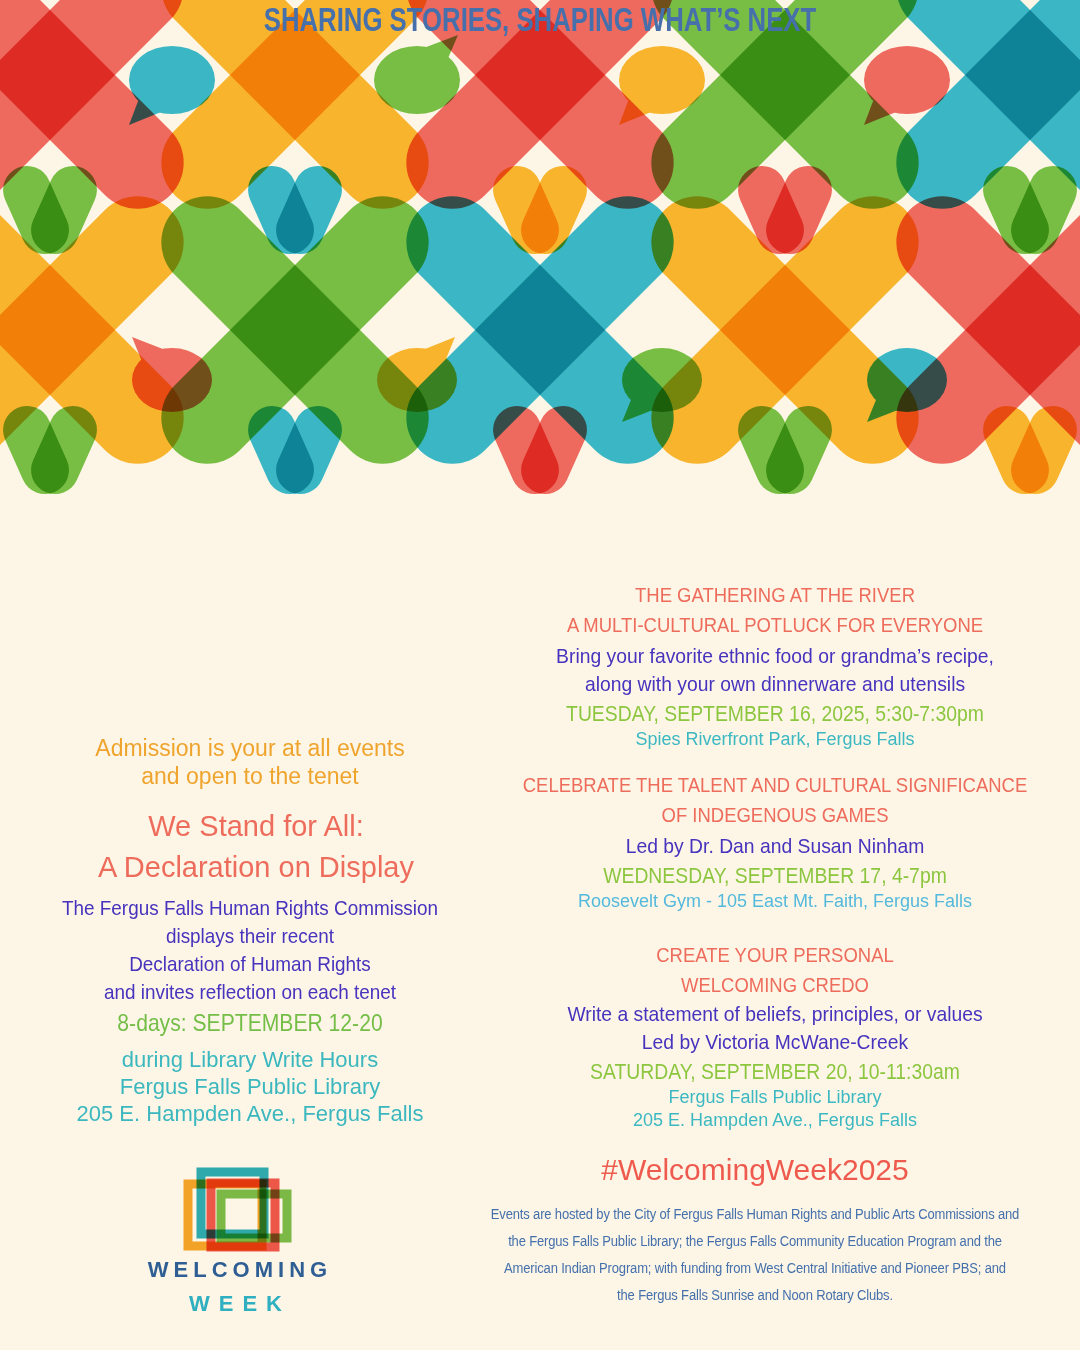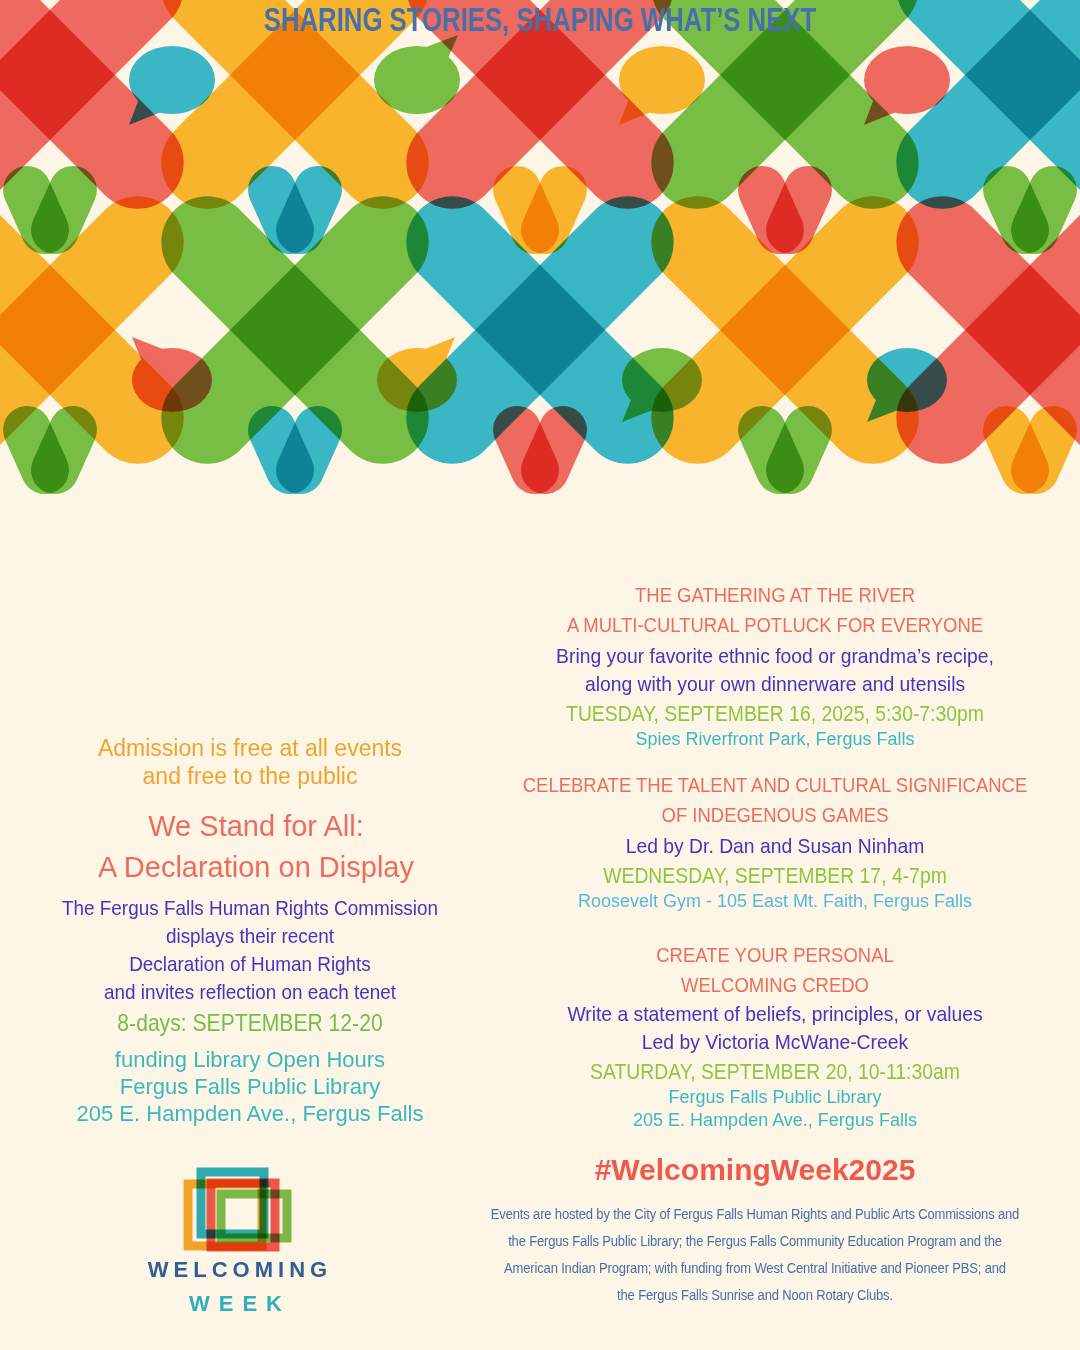--- a/index.html
+++ b/index.html
@@ -38,21 +38,21 @@
   .ev-desc{font-size:21px;line-height:28px;}
   .ev-date{color:#8CC63F;font-size:22px;line-height:28px;}
   .ev-loc{color:#3CB8C2;font-size:18px;line-height:23px;}
   .lightblue{color:#54B9DC;}
 
   .e1-title{top:580px;} .e1-desc{top:642px;} .e1-date{top:700px;} .e1-loc{top:728px;}
   .e2-title{top:770px;} .e2-desc{top:832px;} .e2-date{top:862px;} .e2-loc{top:890px;}
   .e3-title{top:940px;} .e3-desc{top:1000px;} .e3-date{top:1058px;} .e3-loc{top:1086px;}
 
   .hashtag{left:455px;top:1152px;width:600px;color:#EE5A4E;
-           font-size:30px;line-height:36px;font-weight:bold;}
+           font-size:30px;line-height:36px;font-weight:normal;}
   .footer{left:420px;top:1200px;width:670px;color:#4570AC;
           font-size:15.5px;line-height:27px;letter-spacing:-.2px;}
 
   .logo-sq{left:178px;top:1164px;}
   .logo-word1{left:90px;top:1254px;width:300px;color:#2E5E94;font-weight:bold;
               font-size:22px;letter-spacing:5px;line-height:32px;}
   .logo-word2{left:90px;top:1290px;width:300px;color:#2FAFBF;font-weight:bold;
               font-size:22px;letter-spacing:9px;line-height:28px;}
 </style>
 </head>
@@ -180,42 +180,42 @@
       <rect class="m" x="-24" y="-46" width="48" height="92" rx="24" transform="translate(14,0) rotate(24)"></rect>
     </g>
   </svg>
 
   <div class="abs tagline ctr">
     <div class="line sx78">SHARING STORIES, SHAPING WHAT’S NEXT</div>
   </div>
 
 
   <div class="abs admission ctr">
-    <div class="line">Admission is free at all events</div>
-    <div class="line">and free to the public</div>
+    <div class="line">Admission is your at all events</div>
+    <div class="line">and open to the tenet</div>
   </div>
 
   <div class="abs coral-h ctr">
     <div class="line">We Stand for All:</div>
     <div class="line">A Declaration on Display</div>
   </div>
 
   <div class="abs left-desc purple ctr">
     <div class="line sx90">The Fergus Falls Human Rights Commission</div>
     <div class="line sx90">displays their recent</div>
     <div class="line sx90">Declaration of Human Rights</div>
     <div class="line sx90">and invites reflection on each tenet</div>
   </div>
 
   <div class="abs left-date ctr">
     <div class="line sx88">8-days: SEPTEMBER 12-20</div>
   </div>
 
   <div class="abs left-loc ctr">
-    <div class="line">funding Library Open Hours</div>
+    <div class="line">during Library Write Hours</div>
     <div class="line">Fergus Falls Public Library</div>
     <div class="line">205 E. Hampden Ave., Fergus Falls</div>
   </div>
 
   <div class="abs rightcol ev-title e1-title ctr">
     <div class="line sx88">THE GATHERING AT THE RIVER</div>
     <div class="line sx88">A MULTI-CULTURAL POTLUCK FOR EVERYONE</div>
   </div>
   <div class="abs rightcol ev-desc purple e1-desc ctr">
     <div class="line sx92">Bring your favorite ethnic food or grandma’s recipe,</div>

